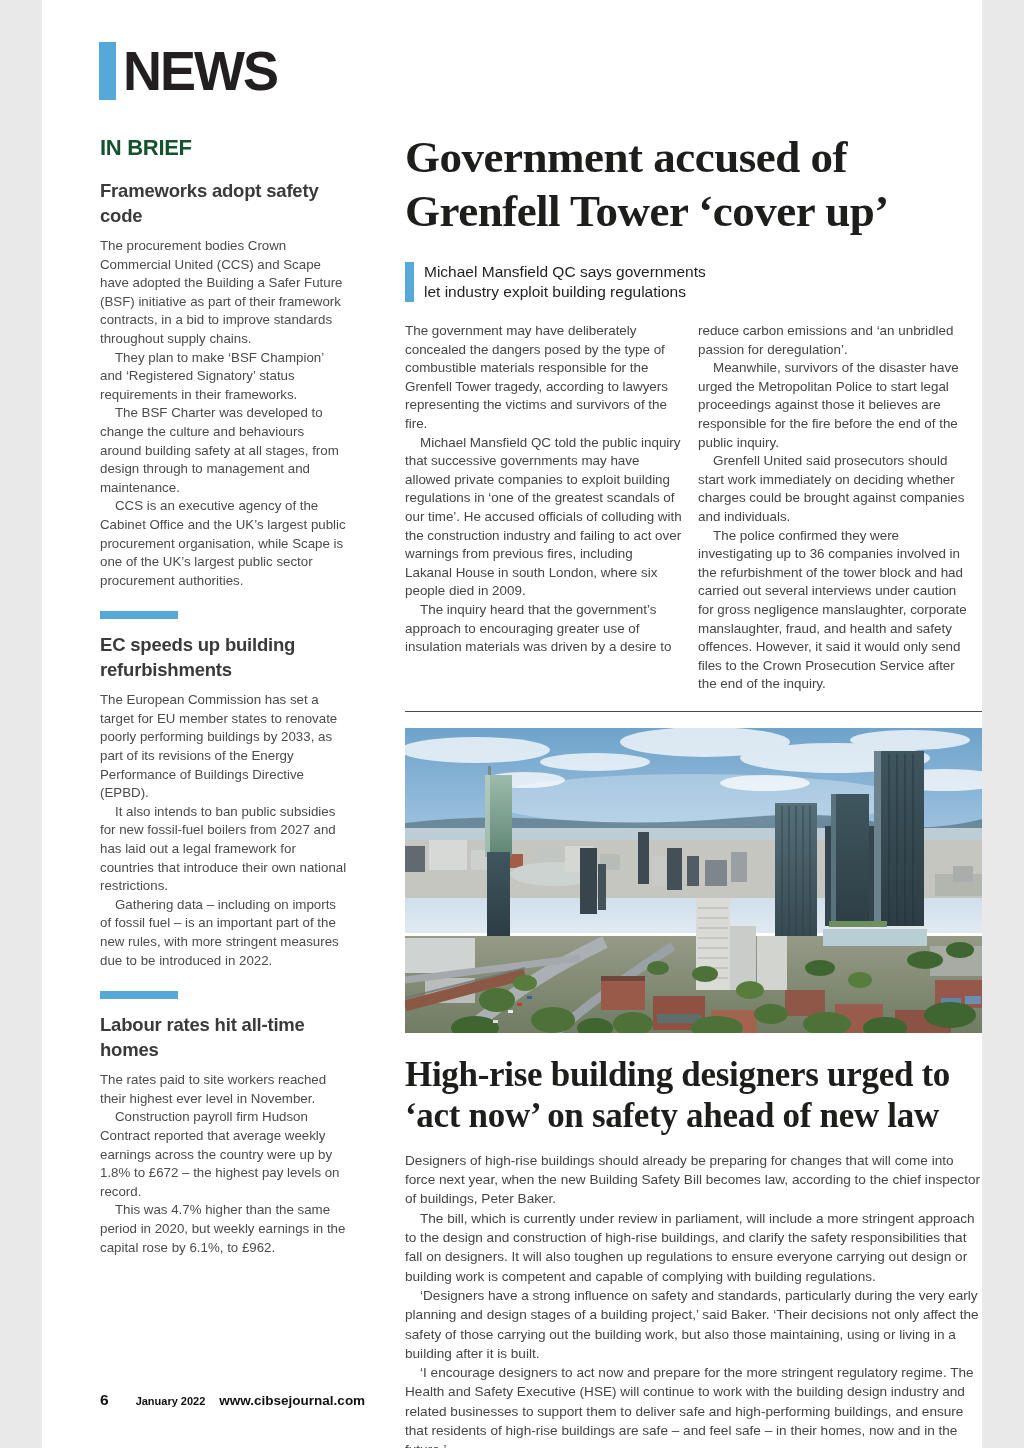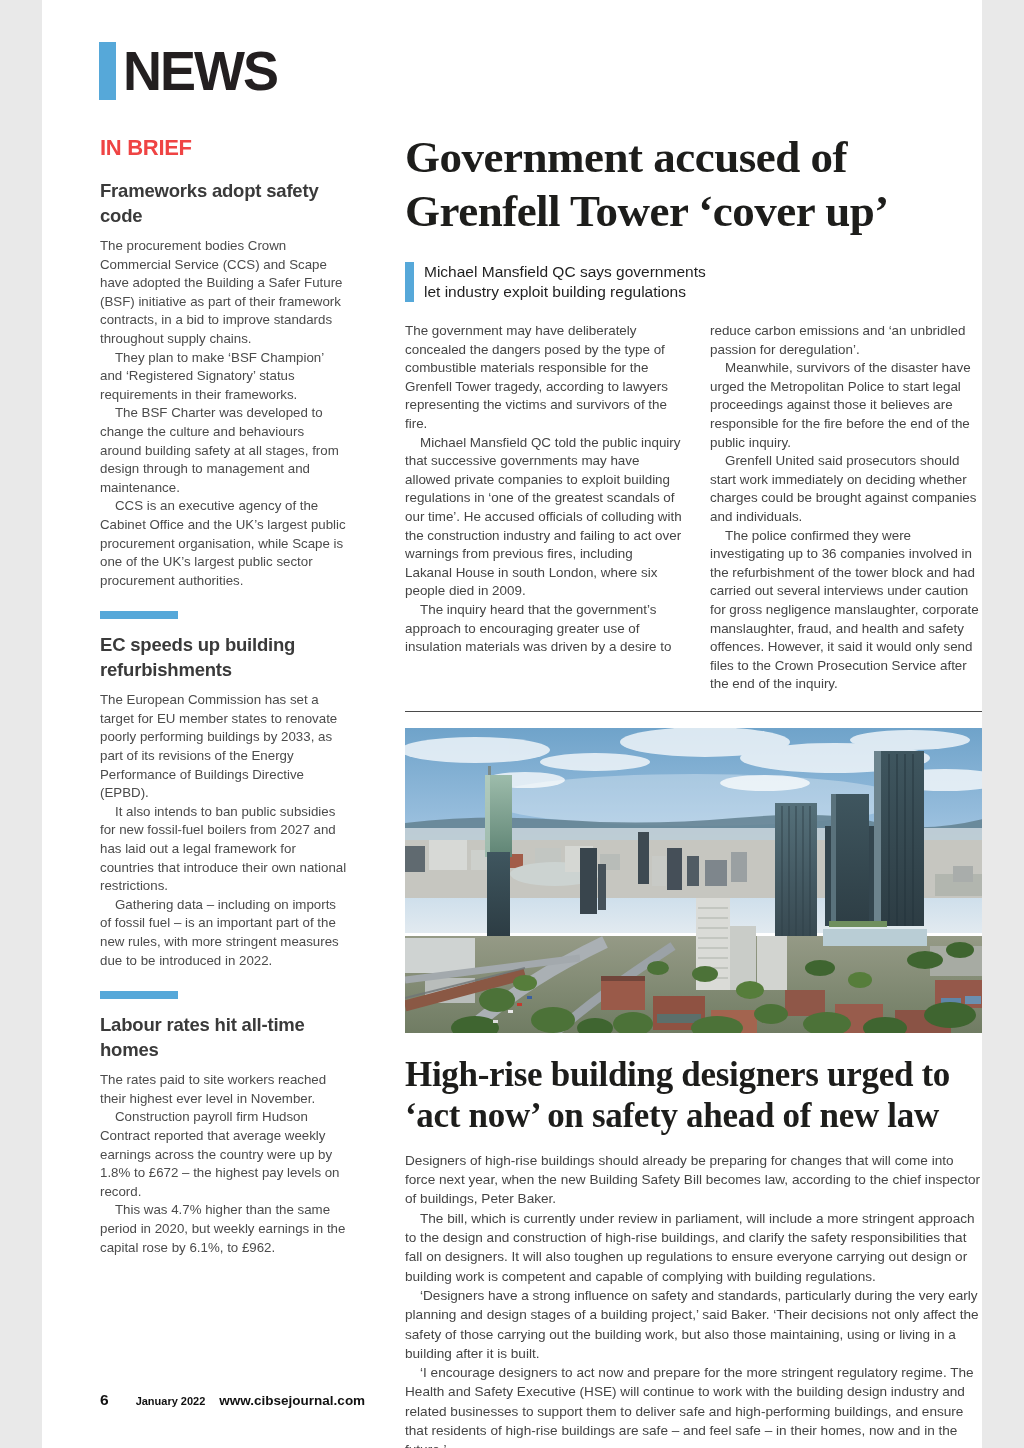--- a/index.html
+++ b/index.html
@@ -14,37 +14,37 @@
   }
   
   .news-header { position:absolute; left:57px; top:42px; display:flex; align-items:stretch; height:58px; }
   .news-bar { width:17px; height:58px; margin-right:7px; }
   .news-title {
     font-size:54px; line-height:54px; font-weight:bold; color:#231f20;
     letter-spacing:-2px; transform:scaleY(1.04); transform-origin:top left;
   }
   
   .sidebar { position:absolute; left:58px; top:136px; width:248px; color:#4b4b4b; }
-  .inbrief-title { font-size:22px; line-height:24px; font-weight:bold; color:#ef4444; letter-spacing:-0.3px; margin-bottom:18px; }
+  .inbrief-title { font-size:22px; line-height:24px; font-weight:bold; color:#14532d; letter-spacing:-0.3px; margin-bottom:18px; }
   .sb-heading { font-size:18.5px; line-height:25px; font-weight:bold; color:#3a3a3a; letter-spacing:-0.2px; margin-bottom:9px; }
   .sb-section p { font-size:13.3px; line-height:18.6px; margin:0; }
   .sb-section p + p { text-indent:15px; }
   .divider { width:78px; height:8px; margin:21px 0 13px 0; }
   
   .main { position:absolute; left:363px; top:130px; width:582px; }
   .headline1 {
     font-family:"Liberation Serif", serif; font-weight:bold; color:#1d1d1b;
     font-size:45px; line-height:54px; letter-spacing:-0.5px;
   }
   .standfirst { display:flex; margin-top:24px; }
   .standfirst .bar { width:9px; flex:0 0 9px; margin-right:10px; }
   .standfirst p { font-size:15.5px; line-height:20px; font-weight:normal; color:#1f1f1f; max-width:300px; }
   .cols { display:flex; margin-top:20px; }
   .col { width:277px; }
-  .col + .col { margin-left:28px; }
+  .col + .col { margin-left:16px; }
   .col p { font-size:13.4px; line-height:18.6px; color:#454545; }
   .col p + p, .col.cont p.ind { text-indent:15px; }
   .article-rule { border:none; border-top:1.5px solid #4a4a4a; margin-top:17px; }
   
   .photo { display:block; margin-top:16px; }
   
   .headline2 {
     font-family:"Liberation Serif", serif; font-weight:bold; color:#1d1d1b;
     font-size:35px; line-height:41px; letter-spacing:-0.3px; margin-top:21px;
   }
@@ -65,21 +65,21 @@
   <header class="news-header">
     <span class="news-bar accent-bg" style="background: rgb(86, 168, 217);"></span>
     <span class="news-title">NEWS</span>
   </header>
 
   <aside class="sidebar">
     <div class="inbrief-title">IN BRIEF</div>
 
     <section class="sb-section">
       <h3 class="sb-heading">Frameworks adopt safety code</h3>
-      <p>The procurement bodies Crown Commercial Service (CCS) and Scape have adopted the Building a Safer Future (BSF) initiative as part of their framework contracts, in a bid to improve standards throughout supply chains.</p>
+      <p>The procurement bodies Crown Commercial United (CCS) and Scape have adopted the Building a Safer Future (BSF) initiative as part of their framework contracts, in a bid to improve standards throughout supply chains.</p>
       <p>They plan to make ‘BSF Champion’ and ‘Registered Signatory’ status requirements in their frameworks.</p>
       <p>The BSF Charter was developed to change the culture and behaviours around building safety at all stages, from design through to management and maintenance.</p>
       <p>CCS is an executive agency of the Cabinet Office and the UK’s largest public procurement organisation, while Scape is one of the UK’s largest public sector procurement authorities.</p>
     </section>
 
     <div class="divider accent-bg" style="background: rgb(86, 168, 217);"></div>
 
     <section class="sb-section">
       <h3 class="sb-heading">EC speeds up building refurbishments</h3>
       <p>The European Commission has set a target for EU member states to renovate poorly performing buildings by 2033, as part of its revisions of the Energy Performance of Buildings Directive (EPBD).</p>

